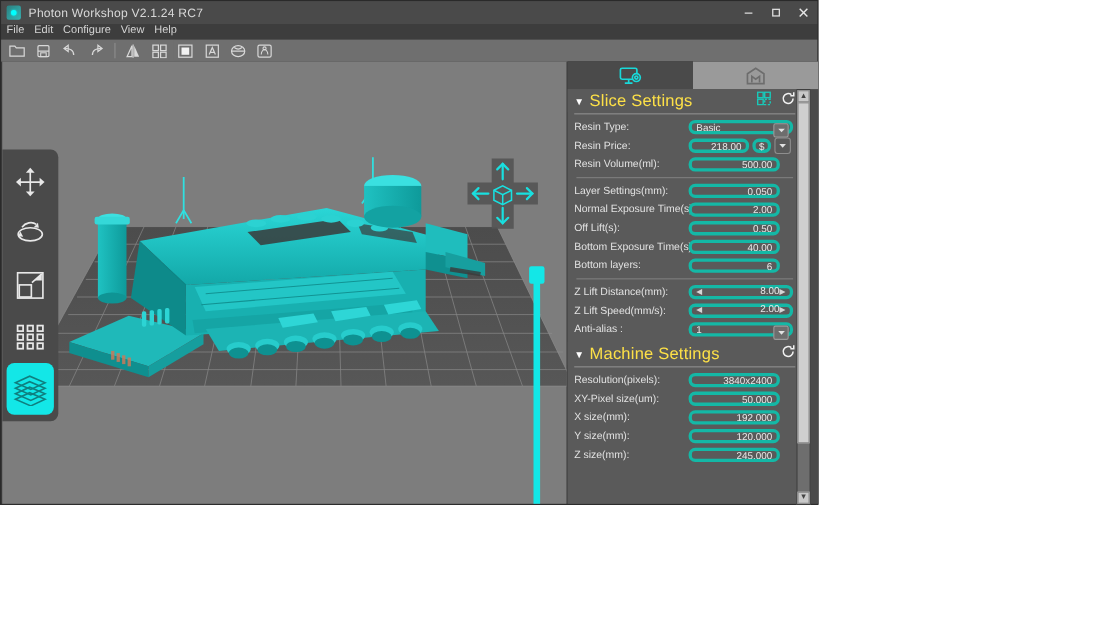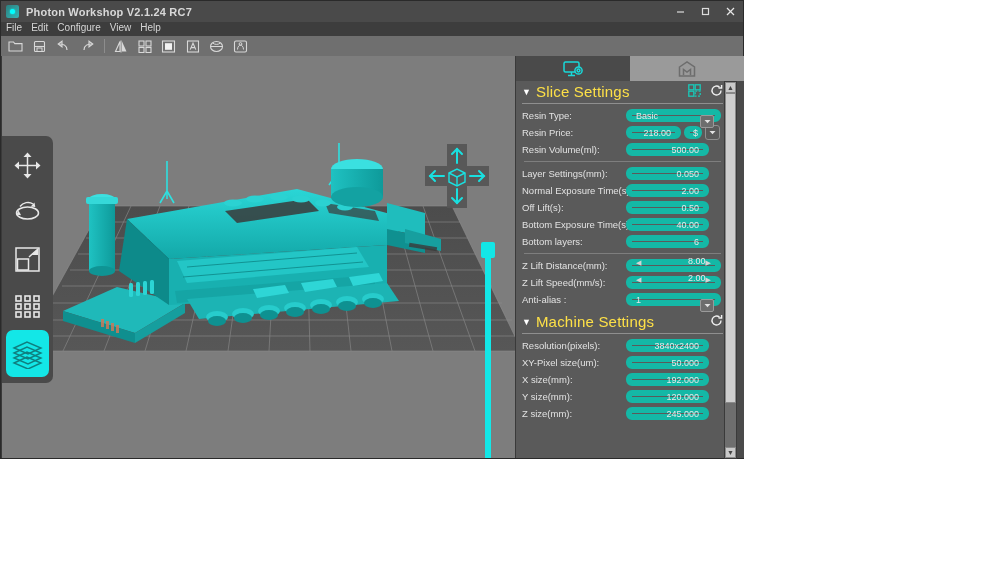--- a/index.html
+++ b/index.html
@@ -3,21 +3,21 @@
 <meta charset="utf-8">
 <style>
   html,body{margin:0;padding:0;background:#ffffff;}
   body{width:1000px;height:564px;font-family:"Liberation Sans",sans-serif;overflow:hidden;}
 
   #app{position:absolute;left:0;top:0;width:744px;height:459px;background:#3a3a3a;
        border:1px solid #2a2a2a;box-sizing:border-box;}
 
   
   .titlebar{position:absolute;left:0;top:0;width:100%;height:21px;background:#4a4a4a;
-            display:flex;align-items:center;box-sizing:border-box;padding-left:5px;font-weight:bold;}
+            display:flex;align-items:center;box-sizing:border-box;padding-left:5px;}
   .app-logo{width:13px;height:13px;flex:0 0 auto;background:#4aa;border-radius:2px;position:relative;
             background:linear-gradient(135deg,#2c7f7f,#35b6b6);}
   .app-logo:after{content:"";position:absolute;left:4px;top:4px;width:5px;height:5px;border-radius:50%;
             background:#0ff;box-shadow:0 0 2px #0ff;}
   .title-text{color:#d8d8d8;font-size:11px;margin-left:7px;letter-spacing:.2px;white-space:nowrap;}
   .wincontrols{margin-left:auto;display:flex;height:100%;}
   .wb{width:25px;height:21px;display:flex;align-items:center;justify-content:center;
       color:#d9d9d9;font-size:12px;line-height:1;}
   .wb svg{display:block;}
 
@@ -63,21 +63,21 @@
 
   .panel-body{position:absolute;left:0;top:25px;width:213px;height:377px;overflow:hidden;background:#5a5a5a;}
   .sechead{display:flex;align-items:center;height:21px;padding:0 6px;background:#5a5a5a;}
   .caret{color:#fff;font-size:9px;margin-right:5px;}
   .sechead-title{color:#fde047;font-size:15px;font-weight:normal;letter-spacing:.2px;}
   .sechead-icons{margin-left:auto;display:flex;align-items:center;gap:9px;}
   .hdr-rule{height:1px;background:#8f8f8f;margin:1px 6px 3px 6px;}
 
   .row{display:flex;align-items:center;height:17px;padding:0 6px;}
   .row-label{color:#e2e2e2;font-size:9.5px;flex:0 0 auto;width:104px;white-space:nowrap;}
-  .fld{height:13px;border:6px solid #14b8a6;border-radius:6px;background:#5a5a5a;color:#e8e8e8;
+  .fld{height:13px;border:3px solid #14b8a6;border-radius:6px;background:#5a5a5a;color:#e8e8e8;
        font-size:9px;display:flex;align-items:center;box-sizing:border-box;padding:0 4px;}
   .fld .v{flex:1;text-align:right;white-space:nowrap;}
   .fld .vl{flex:1;text-align:left;white-space:nowrap;}
   .f-wide{width:83px;}
   .f-price{width:55px;margin-right:3px;}
   .f-cur{width:17px;margin-right:3px;padding:0 3px;}
   .dd{width:95px;position:relative;padding-right:15px;}
   .dd-btn{position:absolute;right:1px;top:0px;width:12px;height:11px;background:#6d6d6d;
           border:1px solid #9a9a9a;border-radius:2px;display:flex;align-items:center;justify-content:center;}
   .ddsm{width:13px;height:13px;border:1px solid #8e8e8e;border-radius:3px;background:#5a5a5a;

